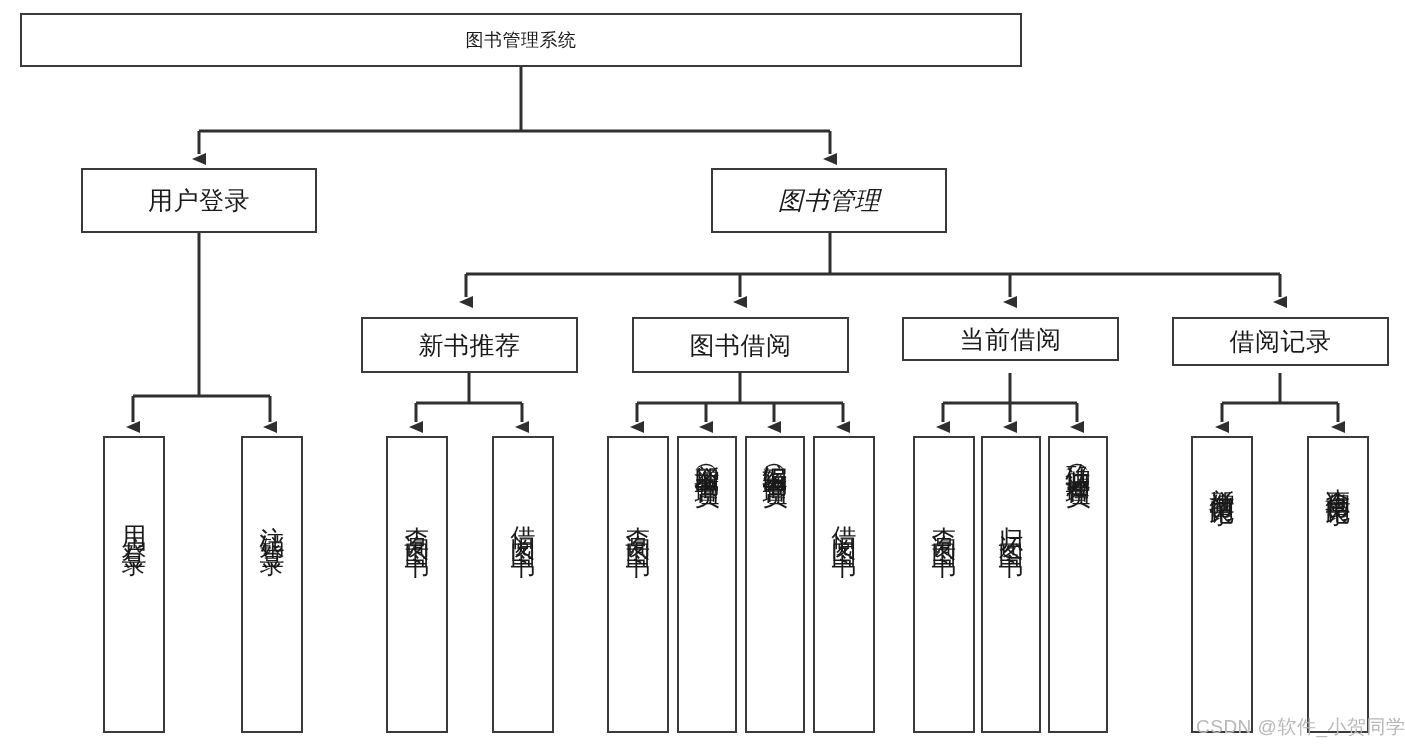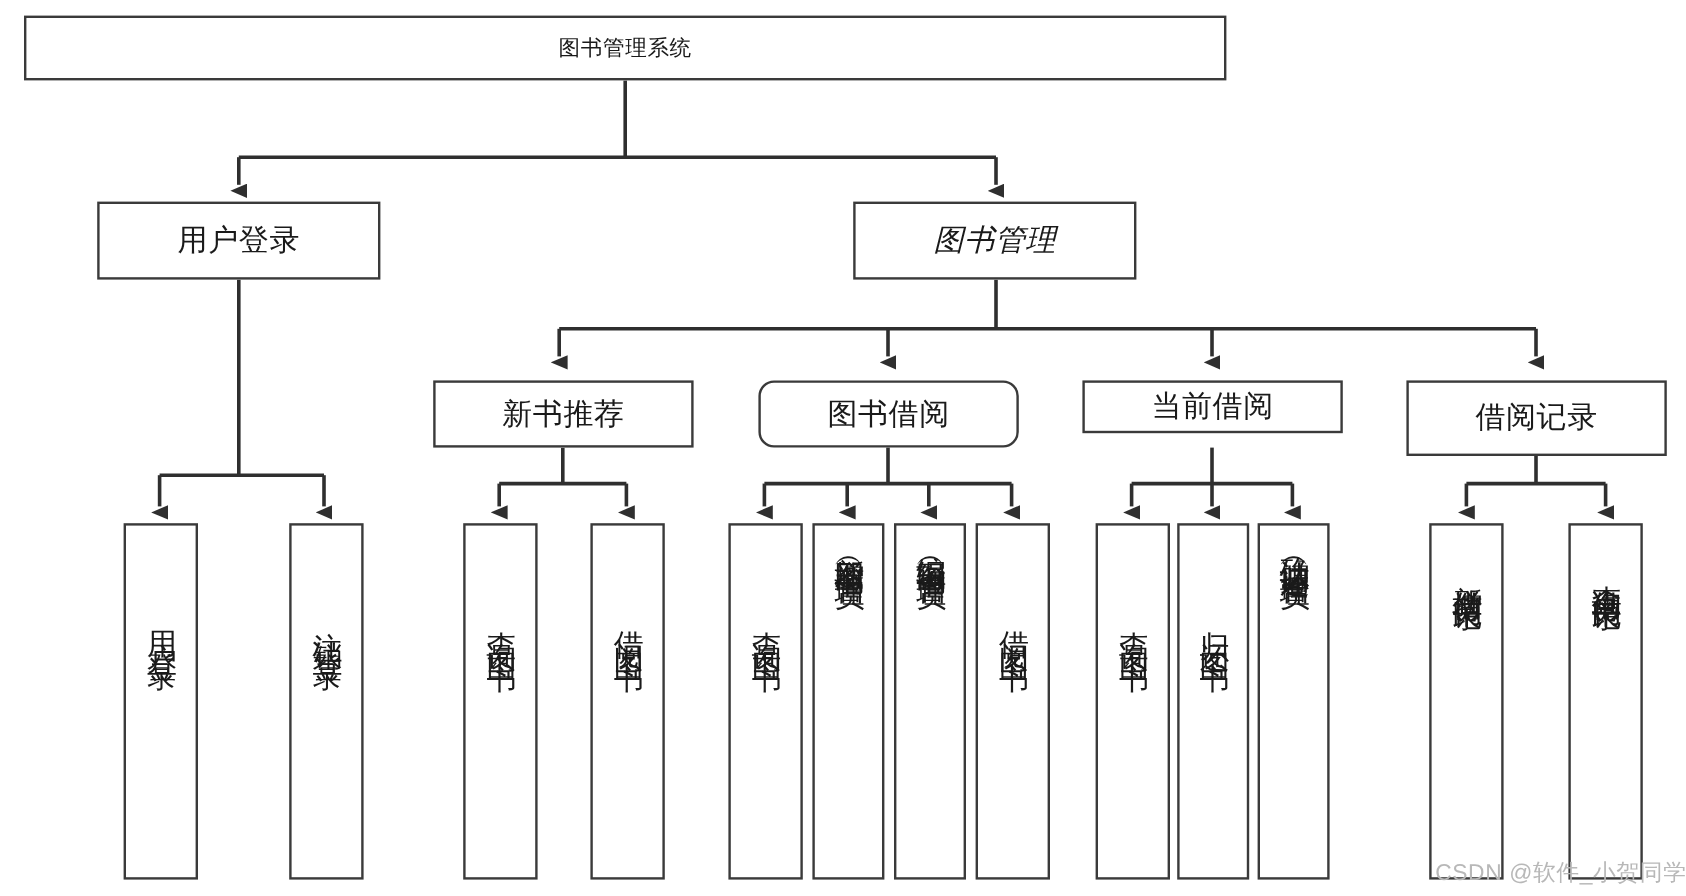--- a/index.html
+++ b/index.html
@@ -139,29 +139,29 @@
   </div>
 
   <div class="node horiz" style="left:711px; top:168px; width:236px; height:65px;font-style:italic;">
     <span class="lbl">图书管理</span>
   </div>
 
   <div class="node horiz" style="left:361px; top:317px; width:217px; height:56px;">
     <span class="lbl">新书推荐</span>
   </div>
 
-  <div class="node horiz" style="left:632px; top:317px; width:217px; height:56px;border-radius:13px;">
+  <div class="node horiz" style="left:632px; top:317px; width:217px; height:56px;">
     <span class="lbl">图书借阅</span>
   </div>
 
   <div class="node horiz" style="left:902px; top:317px; width:217px; height:44px;">
     <span class="lbl">当前借阅</span>
   </div>
 
-  <div class="node horiz" style="left:1172px; top:317px; width:217px; height:63px;">
+  <div class="node horiz" style="left:1172px; top:317px; width:217px; height:49px;">
     <span class="lbl">借阅记录</span>
   </div>
 
   <div class="node vert mid" style="left:103px; top:436px; width:62px; height:297px; padding-top:68px;">
     <span class="lbl">用户登录</span>
   </div>
 
   <div class="node vert mid" style="left:241px; top:436px; width:62px; height:297px; padding-top:68px;">
     <span class="lbl">注销登录</span>
   </div>

